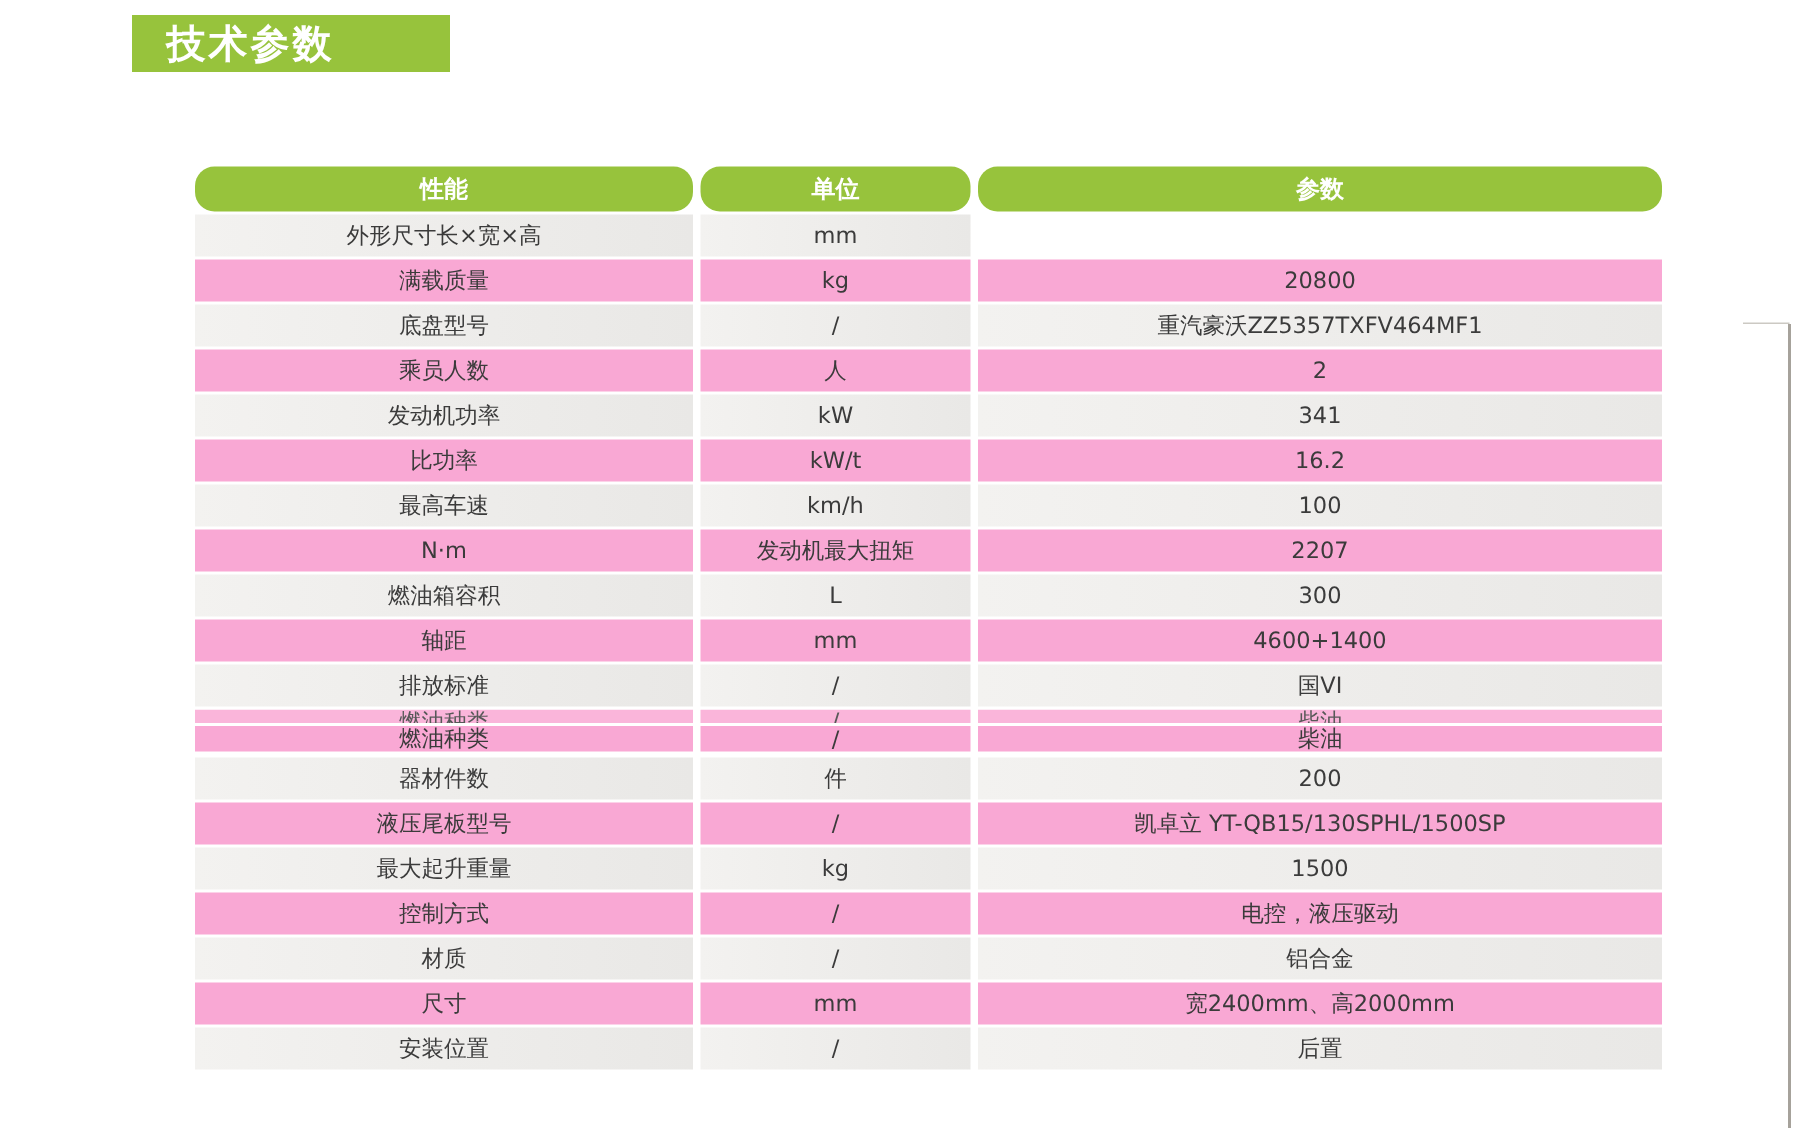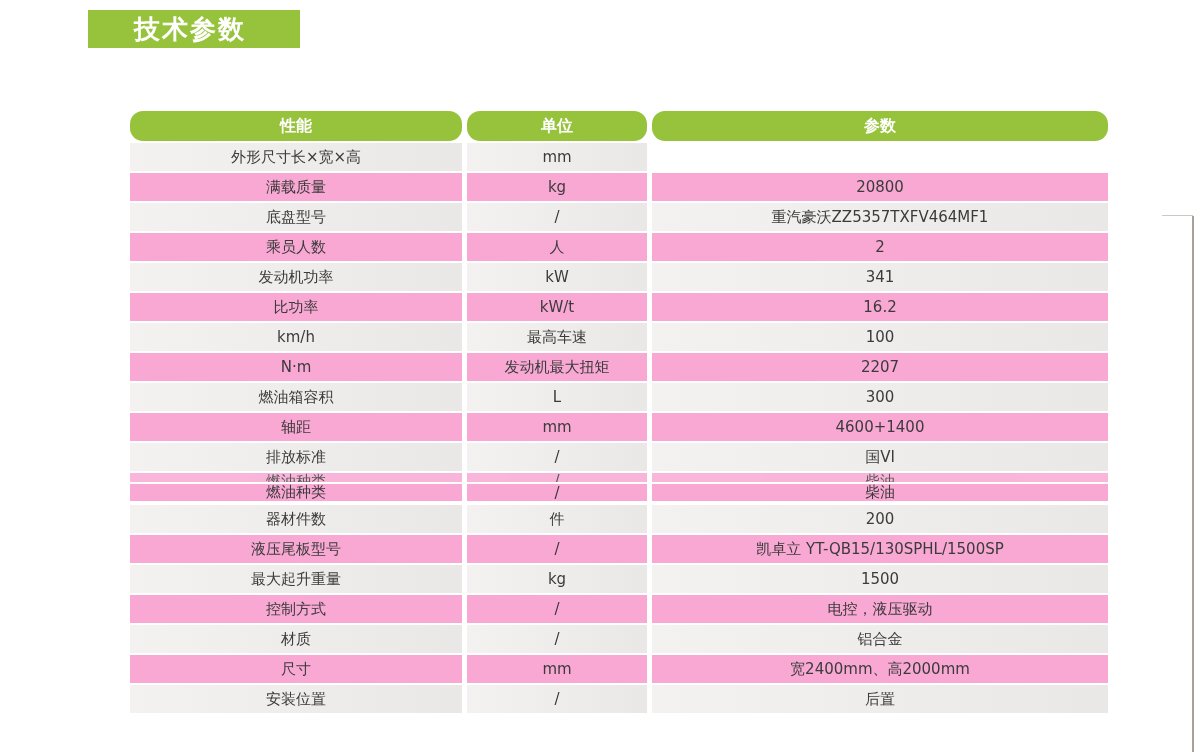--- a/index.html
+++ b/index.html
@@ -21,21 +21,21 @@
     top: 10px;
     width: 212px;
     height: 38px;
     background: #97c33c;
     color: #ffffff;
     font-size: 26px;
     font-weight: bold;
     letter-spacing: 2px;
     display: flex;
     align-items: center;
-    padding-left: 46px;
+    padding-left: 23px;
     box-sizing: border-box;
   }
   .spec-table {
     position: absolute;
     left: 130px;
     top: 111px;
     width: 978px;
   }
   .grid-row {
     display: grid;
@@ -192,24 +192,24 @@
           </div>
           <div class="cell">
             <span>kW/t</span>
           </div>
           <div class="cell">
             <span>16.2</span>
           </div>
         </div>
         <div class="grid-row row light">
           <div class="cell">
+            <span>最高车速</span>
+          </div>
+          <div class="cell">
             <span>km/h</span>
-          </div>
-          <div class="cell">
-            <span>最高车速</span>
           </div>
           <div class="cell">
             <span>100</span>
           </div>
         </div>
         <div class="grid-row row dark">
           <div class="cell">
             <span>N·m</span>
           </div>
           <div class="cell">

